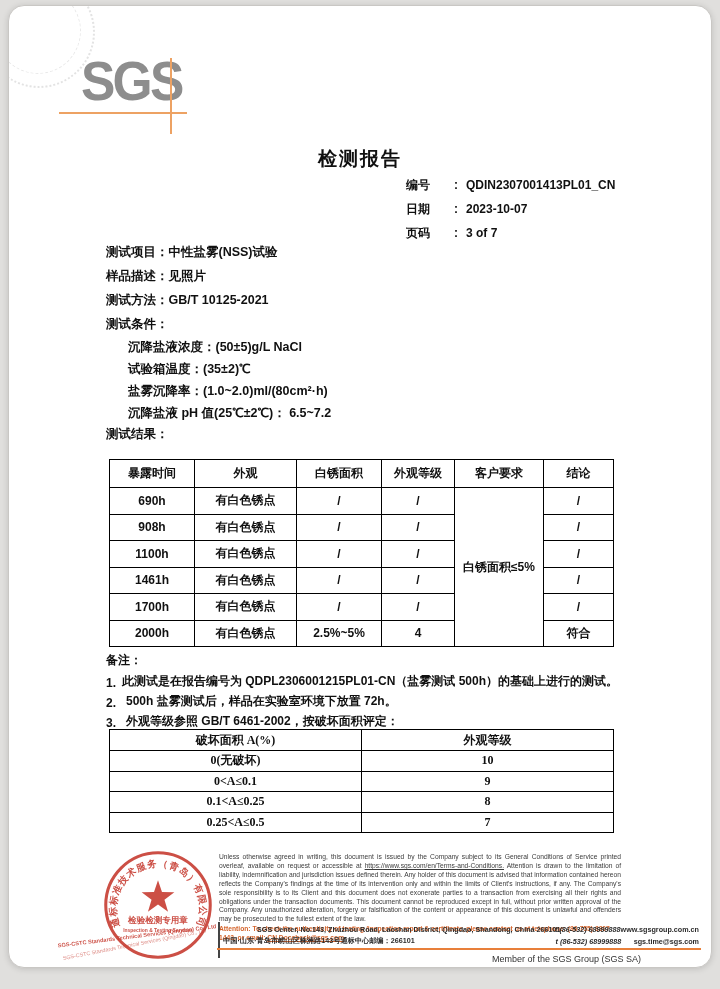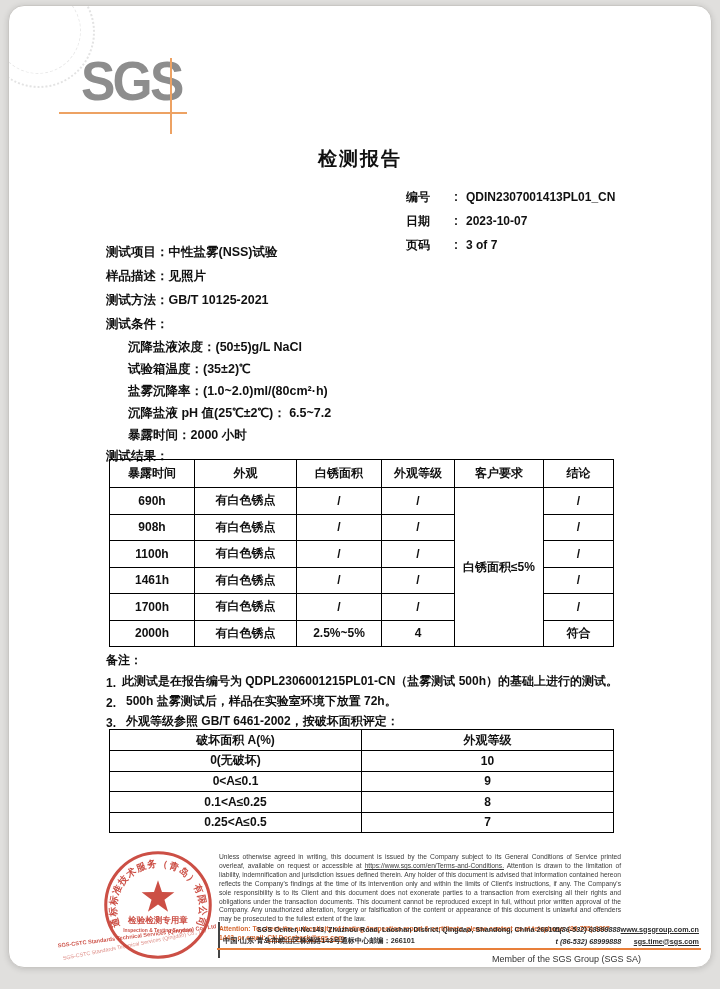--- a/index.html
+++ b/index.html
@@ -13,21 +13,21 @@
 
   
   .logo-text{position:absolute;left:72px;top:47px;font-size:56px;font-weight:bold;color:#8d8d8d;
     letter-spacing:-3px;transform:scaleX(.92);transform-origin:left top;line-height:1;}
   .logo-vline{position:absolute;left:161px;top:52px;width:2px;height:76px;background:#eda263;}
   .logo-hline{position:absolute;left:50px;top:106px;width:128px;height:2px;background:#eda263;}
 
   .report-title{position:absolute;left:0;top:140px;width:100%;text-align:center;
     font-size:19px;font-weight:bold;color:#101010;letter-spacing:2px;}
 
-  .hdr{position:absolute;left:397px;top:167px;font-size:12px;font-weight:bold;color:#101010;margin-top:12px;}
+  .hdr{position:absolute;left:397px;top:167px;font-size:12px;font-weight:bold;color:#101010;}
   .hdr-row{display:flex;height:24px;align-items:center;}
   .hdr-label{width:40px;}
   .hdr-colon{width:20px;text-align:center;}
 
   .content{position:absolute;left:97px;top:234px;width:512px;font-size:12.5px;font-weight:bold;color:#101010;}
   .line{height:24px;display:flex;align-items:center;white-space:nowrap;text-align:center;}
   .cond{height:22px;display:flex;align-items:center;padding-left:22px;white-space:nowrap;}
   .results-label{height:16px;display:flex;align-items:center;margin-top:2px;}
 
   table{border-collapse:collapse;table-layout:fixed;font-weight:bold;color:#101010;text-align:center;border-radius:8px;}
@@ -35,21 +35,21 @@
 
   .rtable{position:absolute;left:100px;top:453px;width:504px;font-size:12px;}
   .rtable th{height:27px;font-weight:bold;}
   .rtable td{height:25.5px;margin-top:28px;}
 
   .notes{position:absolute;left:97px;top:644px;width:512px;font-size:12px;font-weight:bold;color:#101010;}
   .notes-label{height:20px;display:flex;align-items:center;}
   .note{height:20px;display:flex;align-items:flex-end;white-space:nowrap;}
   .note-no{width:20px;}
 
-  .gtable{position:absolute;left:100px;top:723px;width:504px;font-size:12px;}
+  .gtable{position:absolute;left:100px;top:723px;width:504px;font-size:12px;font-family:Liberation Serif, serif;}
   .gtable th{height:20px;}
   .gtable td{height:19.5px;}
 
   
   .stamp{position:absolute;left:92px;top:842px;width:114px;height:114px;opacity:.88;}
   .stamp-en{position:absolute;left:48px;top:925px;width:190px;font-size:5.6px;color:#c5372c;
     font-weight:bold;transform:rotate(-7deg);white-space:nowrap;opacity:.85;}
   .stamp-en2{position:absolute;left:52px;top:931px;width:190px;font-size:5.4px;color:#c5372c;
     transform:rotate(-11deg);white-space:nowrap;opacity:.6;}
 
@@ -58,21 +58,21 @@
   .legal .lnk{text-decoration:underline;}
   .attention{margin-top:1px;color:#d4632a;font-weight:bold;text-align:left;}
   .attention .lnk{text-decoration:underline;}
 
   .addr{position:absolute;left:214px;top:917px;width:476px;font-size:7.2px;color:#2c2c2c;font-weight:bold;}
   .addr-row{display:flex;height:12px;align-items:center;white-space:nowrap;}
   .a-en{width:288px;margin-left:34px;}
   .a-cn{width:165px;}
   .a-post{width:123px;}
   .a-tel{width:103px;font-style:italic;}
-  .a-right{width:85px;text-decoration:underline;}
+  .a-right{width:85px;}
   .addr-divider{position:absolute;left:209px;top:916px;width:2px;height:36px;background:#444;}
   .footer-orange{position:absolute;left:208px;top:942px;width:484px;height:2px;background:#e87f3a;}
   .member{position:absolute;right:70px;top:948px;font-size:9px;color:#333;}
 </style>
 </head>
 <body>
 
 <div class="page">
 
   <div class="wm1"></div>
@@ -113,21 +113,20 @@
     </div>
     <div class="line">
       <span>测试方法：</span>
       <span>GB/T 10125-2021</span>
     </div>
     <div class="line">测试条件：</div>
     <div class="cond">沉降盐液浓度：(50±5)g/L NaCl</div>
     <div class="cond">试验箱温度：(35±2)℃</div>
     <div class="cond">盐雾沉降率：(1.0~2.0)ml/(80cm²·h)</div>
     <div class="cond">沉降盐液 pH 值(25℃±2℃)：  6.5~7.2</div>
-    <div class="cond">暴露时间：2000 小时</div>
     <div class="results-label">测试结果：</div>
   </div>
 
   <table class="rtable">
     <colgroup>
       <col style="width:85px">
         <col style="width:102px">
         <col style="width:85px">
       <col style="width:73px">
         <col style="width:89px">

